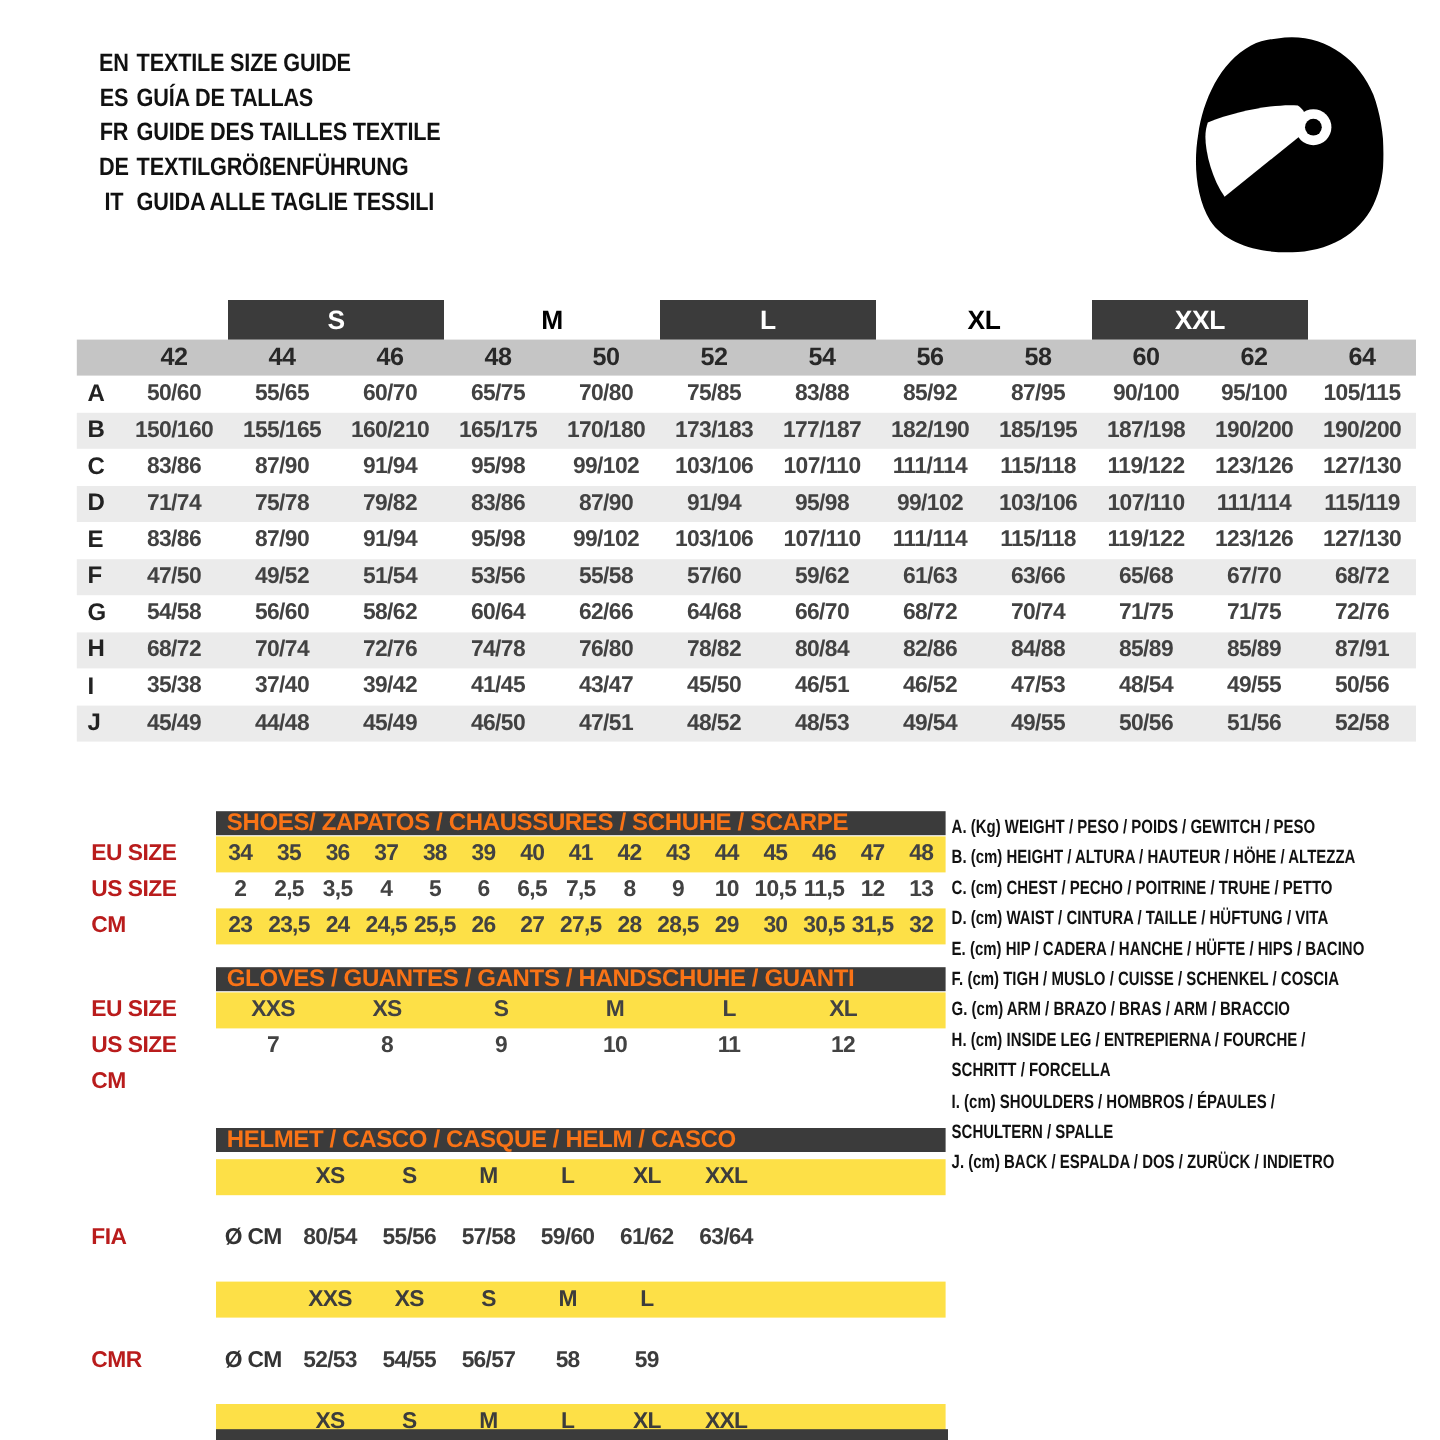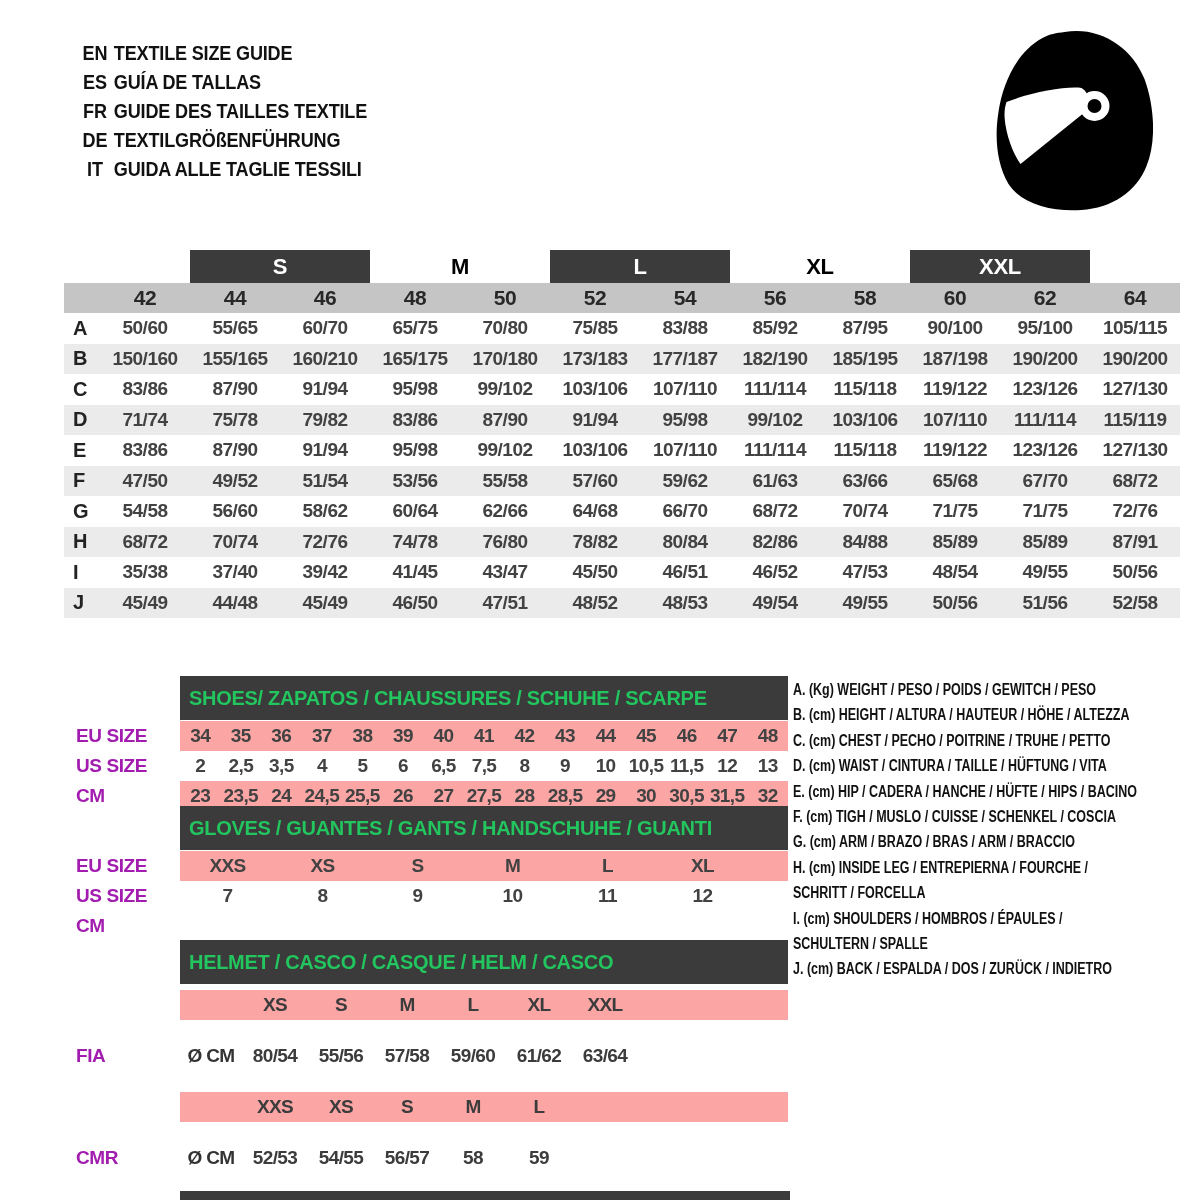--- a/index.html
+++ b/index.html
@@ -30,30 +30,30 @@
   .mt-row.stripe { background:#ebebeb; }
   .mt-letter { display:flex; align-items:center; padding-left:9px; font-size:20px; color:#222; }
   .mt-cell { display:flex; align-items:center; justify-content:center;
              font-size:19px; color:#424242; letter-spacing:-0.5px; white-space:nowrap; }
   
   .lower-left { position:absolute; left:76px; top:676px; width:712px; }
   .sub-block { position:absolute; left:0; width:712px; }
   .shoes-block { top:0; }
   .gloves-block { top:130px; }
   .helmet-block { top:264px; }
-  .bar { margin-left:104px; width:599px; height:44px; background:#3b3b3b; color:#22c55e;
+  .bar { margin-left:104px; width:599px; height:20px; background:#3b3b3b; color:#f97316;
          font-size:20px; letter-spacing:-0.3px; display:flex; align-items:center;
          padding-left:9px; margin-bottom:1px; white-space:nowrap; }
   .sub-row { display:flex; height:30px; }
   .helmet-block .sub-row { margin-top:21px; }
   .helmet-block .sub-row:first-of-type { margin-top:6px; }
   .row-label { width:104px; display:flex; align-items:center; font-size:19px;
-               letter-spacing:-0.4px; color:#a21caf; }
+               letter-spacing:-0.4px; color:#b91c1c; }
   .row-cells { width:608px; display:grid; align-items:stretch; }
-  .row-cells.stripe { background:#fca5a5; }
+  .row-cells.stripe { background:#fde047; }
   .shoes-grid  { grid-template-columns:repeat(15, 1fr); }
   .gloves-grid { grid-template-columns:repeat(6, 95px) 1fr; }
   .helmet-grid { grid-template-columns:62px repeat(6, 66px) 1fr; }
   .sub-cell { display:flex; align-items:center; justify-content:center; font-size:19px;
               color:#424242; letter-spacing:-0.6px; white-space:nowrap; }
   .helmet-grid .sub-cell { color:#3c3c3c; }
   .row-cells .sub-cell.unit { color:#333; }
   
   .legend { position:absolute; left:793px; top:677px; width:402px; }
   .legend-line { font-size:16px; line-height:25.4px; color:#111; white-space:nowrap;

